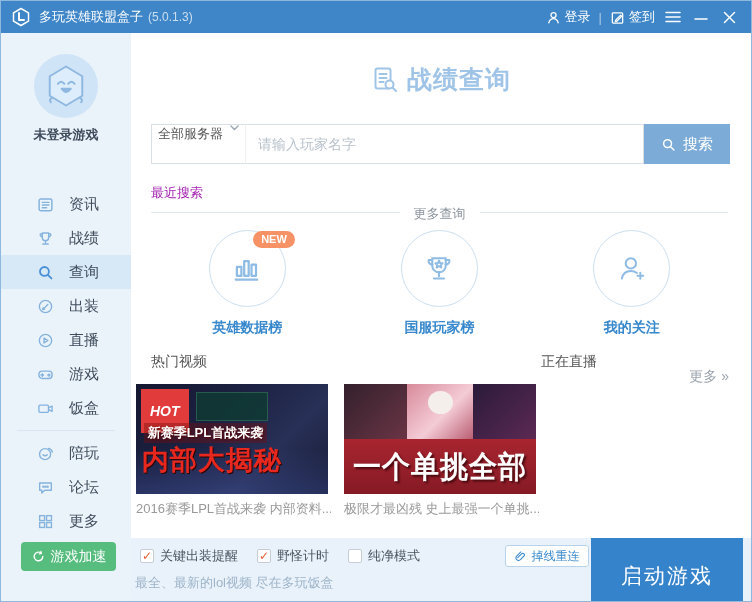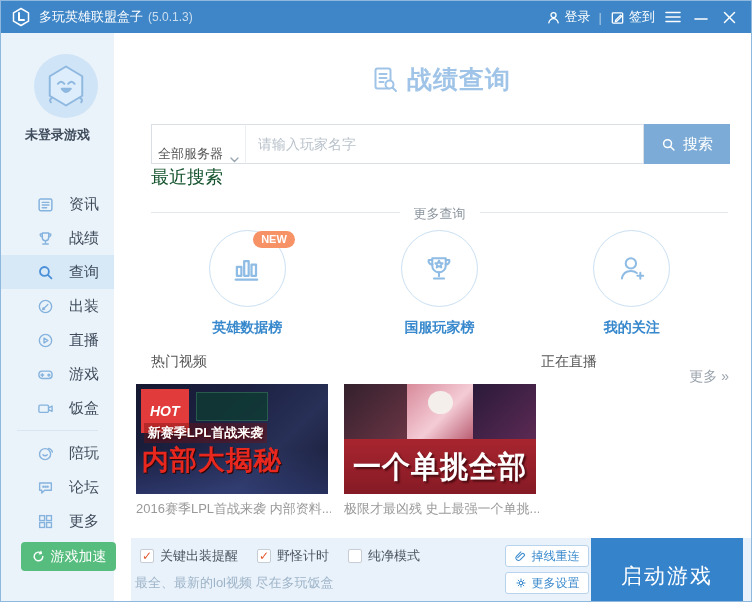--- a/index.html
+++ b/index.html
@@ -12,40 +12,40 @@
   
   .titlebar{position:absolute;top:0;left:0;right:0;height:32px;background:#3e86c7;display:flex;align-items:center;color:#fff;}
   .tb-logo{margin-left:10px;display:flex;align-items:center;}
   .tb-title{margin-left:8px;font-size:13px;}
   .tb-version{margin-left:5px;font-size:12px;color:rgba(255,255,255,.72);}
   .tb-right{margin-left:auto;display:flex;align-items:center;margin-right:8px;font-size:13px;}
   .tb-link{display:flex;align-items:center;gap:4px;cursor:pointer;padding:0 4px;}
   .tb-sep{color:rgba(255,255,255,.55);padding:0 4px;}
   .tb-winbtn{width:28px;height:32px;display:flex;align-items:center;justify-content:center;cursor:pointer;}
   
-  .sidebar{position:absolute;top:32px;left:0;width:113px;bottom:0;background:#ebf3fa;}
+  .sidebar{position:absolute;top:32px;left:0;width:130px;bottom:0;background:#ebf3fa;}
   .avatar{position:absolute;top:21px;left:33px;width:64px;height:64px;border-radius:50%;background:#cfe4f7;display:flex;align-items:center;justify-content:center;cursor:pointer;}
   .avatar-caption{position:absolute;top:93px;left:0;width:100%;text-align:center;font-size:13px;font-weight:bold;color:#3f4c5c;}
   .nav{position:absolute;top:154px;left:0;right:0;}
   .nav-item{height:34px;display:flex;align-items:center;padding-left:36px;gap:15px;font-size:15px;color:#3f4c5c;cursor:pointer;}
   .nav-item .nico{color:#85b3de;display:flex;}
   .nav-item.selected{background:#d7e8f7;}
   .nav-item.selected .nico{color:#4a90d9;}
   .nav-divider{height:1px;background:#d9e6f2;margin:5px 16px;}
   .boost{position:absolute;left:20px;bottom:30px;width:95px;height:29px;background:#57bd7e;border-radius:4px;color:#fff;font-size:14px;display:flex;align-items:center;justify-content:center;gap:5px;cursor:pointer;border:none;}
   
   .content{position:absolute;left:130px;top:32px;right:0;height:505px;background:#fff;}
   .page-title-row{position:absolute;top:30px;left:0;right:0;display:flex;justify-content:center;align-items:center;gap:8px;color:#9fc4e7;}
   .page-title{font-size:25px;font-weight:bold;letter-spacing:1px;}
   .search-bar{position:absolute;left:20px;top:91px;width:579px;height:40px;display:flex;}
-  .server-select{width:94px;border:1px solid #d9dfe4;border-right:none;background:#fff;display:flex;align-items:flex-end;justify-content:center;gap:7px;font-size:13px;color:#555;cursor:pointer;}
+  .server-select{width:94px;border:1px solid #d9dfe4;border-right:none;background:#fff;display:flex;align-items:flex-start;justify-content:center;gap:7px;font-size:13px;color:#555;cursor:pointer;}
   .search-input{flex:1;border:1px solid #d9dfe4;border-left:1px solid #eceff2;padding:0 12px;font-size:14px;color:#333;outline:none;font-family:inherit;}
   .search-input::placeholder{color:#b9c2cb;}
   .search-btn{width:86px;background:#7babd6;color:#fff;border:none;display:flex;align-items:center;justify-content:center;gap:7px;font-size:15px;cursor:pointer;font-family:inherit;}
-  .recent{position:absolute;left:20px;top:132px;font-size:18px;color:#14532d;}
+  .recent{position:absolute;left:20px;top:151px;font-size:13px;color:#a21caf;}
   .mq-divider{position:absolute;left:20px;right:23px;top:179px;border-top:1px solid #e3e8ec;text-align:center;}
   .mq-label{position:relative;top:-9px;background:#fff;padding:0 14px;color:#8a939c;font-size:13px;display:inline-block;}
   .quick-row{position:absolute;top:197px;left:20px;right:23px;display:flex;}
   .ql{flex:1;display:flex;flex-direction:column;align-items:center;position:relative;cursor:pointer;}
   .ql-circle{width:77px;height:77px;border-radius:50%;border:1px solid #cbe0f2;display:flex;align-items:center;justify-content:center;color:#8fbce4;background:#fff;}
   .ql-label{margin-top:12px;color:#3788cc;font-size:14px;font-weight:bold;}
   .ql-badge{position:absolute;top:1px;left:50%;margin-left:6px;background:#f79166;color:#fff;font-size:11px;font-weight:bold;padding:2px 8px;border-radius:9px;line-height:1.2;}
   .sect-hot{position:absolute;left:20px;top:320px;font-size:14px;color:#555;}
   .sect-live{position:absolute;left:410px;top:320px;font-size:14px;color:#555;}
   .sect-more{position:absolute;right:22px;top:335px;font-size:14px;color:#9aa3ad;cursor:pointer;}
@@ -374,24 +374,17 @@
       </label>
     </div>
     <div class="tagline">最全、最新的lol视频 尽在多玩饭盒</div>
     <div class="side-btns">
       <button class="mini-btn">
         <svg width="12" height="12" viewBox="0 0 14 14" fill="none" stroke="#3788cc" stroke-width="1.2" stroke-linecap="round" stroke-linejoin="round">
           <path d="M3.2 8.9l4.5-4.5a1.9 1.9 0 0 1 2.7 2.7L5.9 11.6a3 3 0 0 1-4.2-4.2L6.8 2.3"></path>
         </svg>
         <span>掉线重连</span>
       </button>
-      <button class="mini-btn">
-        <svg width="12" height="12" viewBox="0 0 16 16" fill="none" stroke="#3788cc" stroke-width="1.3" stroke-linecap="round">
-          <circle cx="8" cy="8" r="2.3"></circle>
-          <path d="M8 2.6v2M8 11.4v2M2.6 8h2M11.4 8h2M4.2 4.2l1.4 1.4M10.4 10.4l1.4 1.4M11.8 4.2l-1.4 1.4M5.6 10.4l-1.4 1.4"></path>
-        </svg>
-        <span>更多设置</span>
-      </button>
     </div>
     <button class="launch">启动游戏</button>
   </div>
 
 </div>
 
 </body></html>

